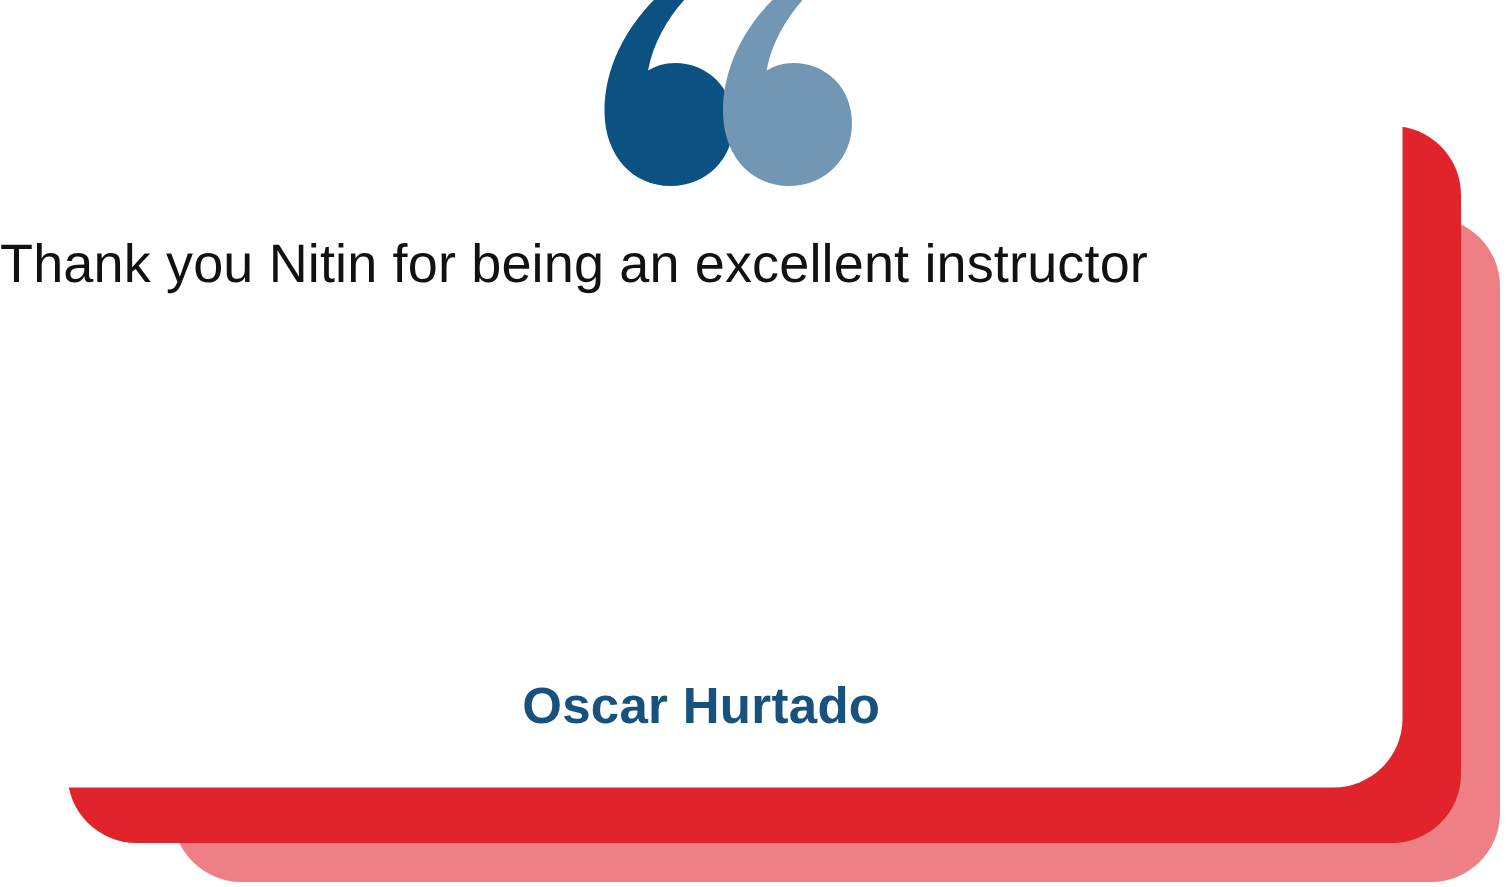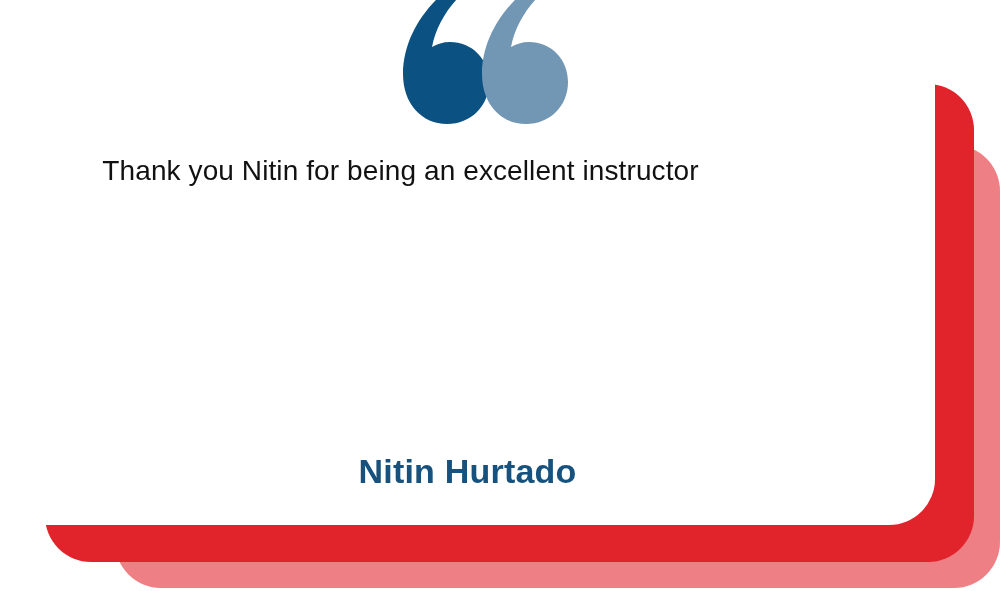--- a/index.html
+++ b/index.html
@@ -71,22 +71,22 @@
     height: 150px;
     overflow: visible;
   }
 
   
   .quote-text {
     position: absolute;
     left: 60px;
     top: 212px;
     width: 801px;
-    text-align: center;
-    font-size: 28px;
+    text-align: left;
+    font-size: 36px;
     line-height: 1.35;
     font-weight: 400;
     color: #111111;
     letter-spacing: 0.1px;
   }
 
   .author-name {
     position: absolute;
     left: 60px;
     top: 512px;
@@ -113,17 +113,17 @@
       <svg viewBox="0 0 170 150" xmlns="http://www.w3.org/2000/svg" aria-hidden="true">
 
         <path d="M57 -2 C30 18 8 50 8 86 C8 116 27 136 52 136 C76 136 94 118 94 94 C94 71 77 54 55 54 C48 54 42 56 37 59 C41 38 53 19 68 5 Z" fill="#0b5282"></path>
 
         <path d="M136 -2 C109 18 87 50 87 86 C87 116 106 136 131 136 C155 136 173 118 173 94 C173 71 156 54 134 54 C127 54 121 56 116 59 C120 38 132 19 147 5 Z" fill="#7297b4"></path>
       </svg>
     </div>
 
     <div class="quote-text">Thank you Nitin for being an excellent instructor</div>
 
-    <div class="author-name">Nitin Hurtado</div>
+    <div class="author-name">Oscar Hurtado</div>
 
   </div>
 
 </div>
 
 </body></html>

